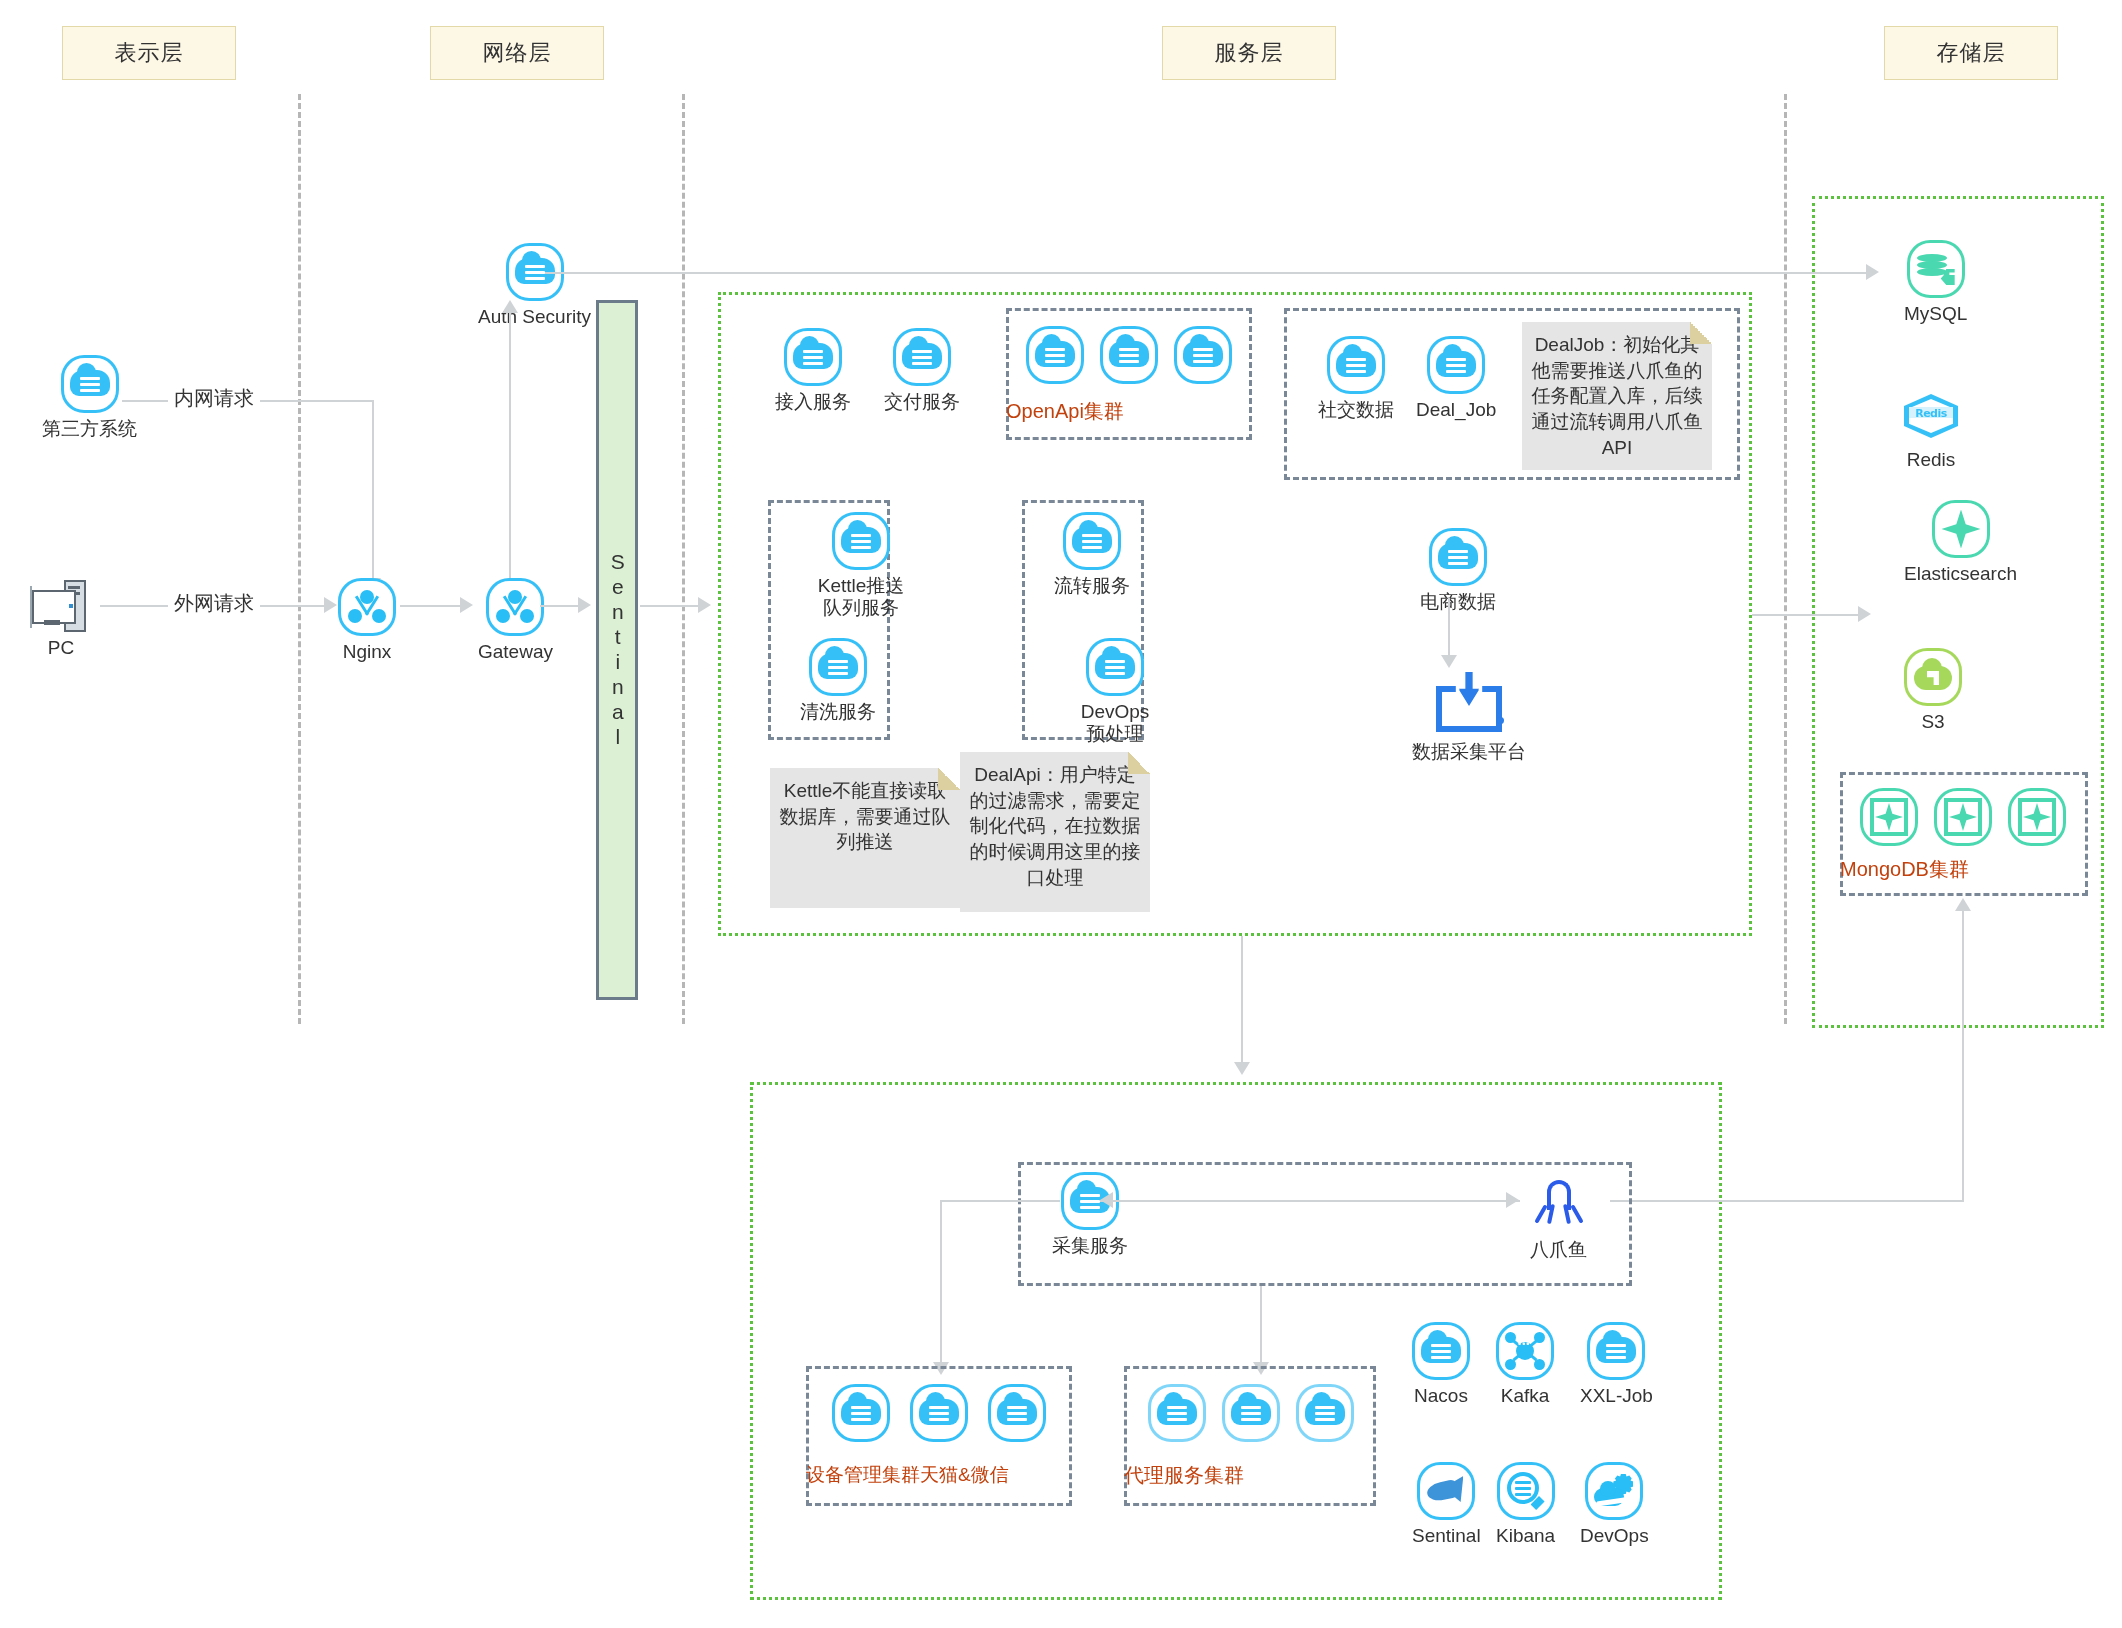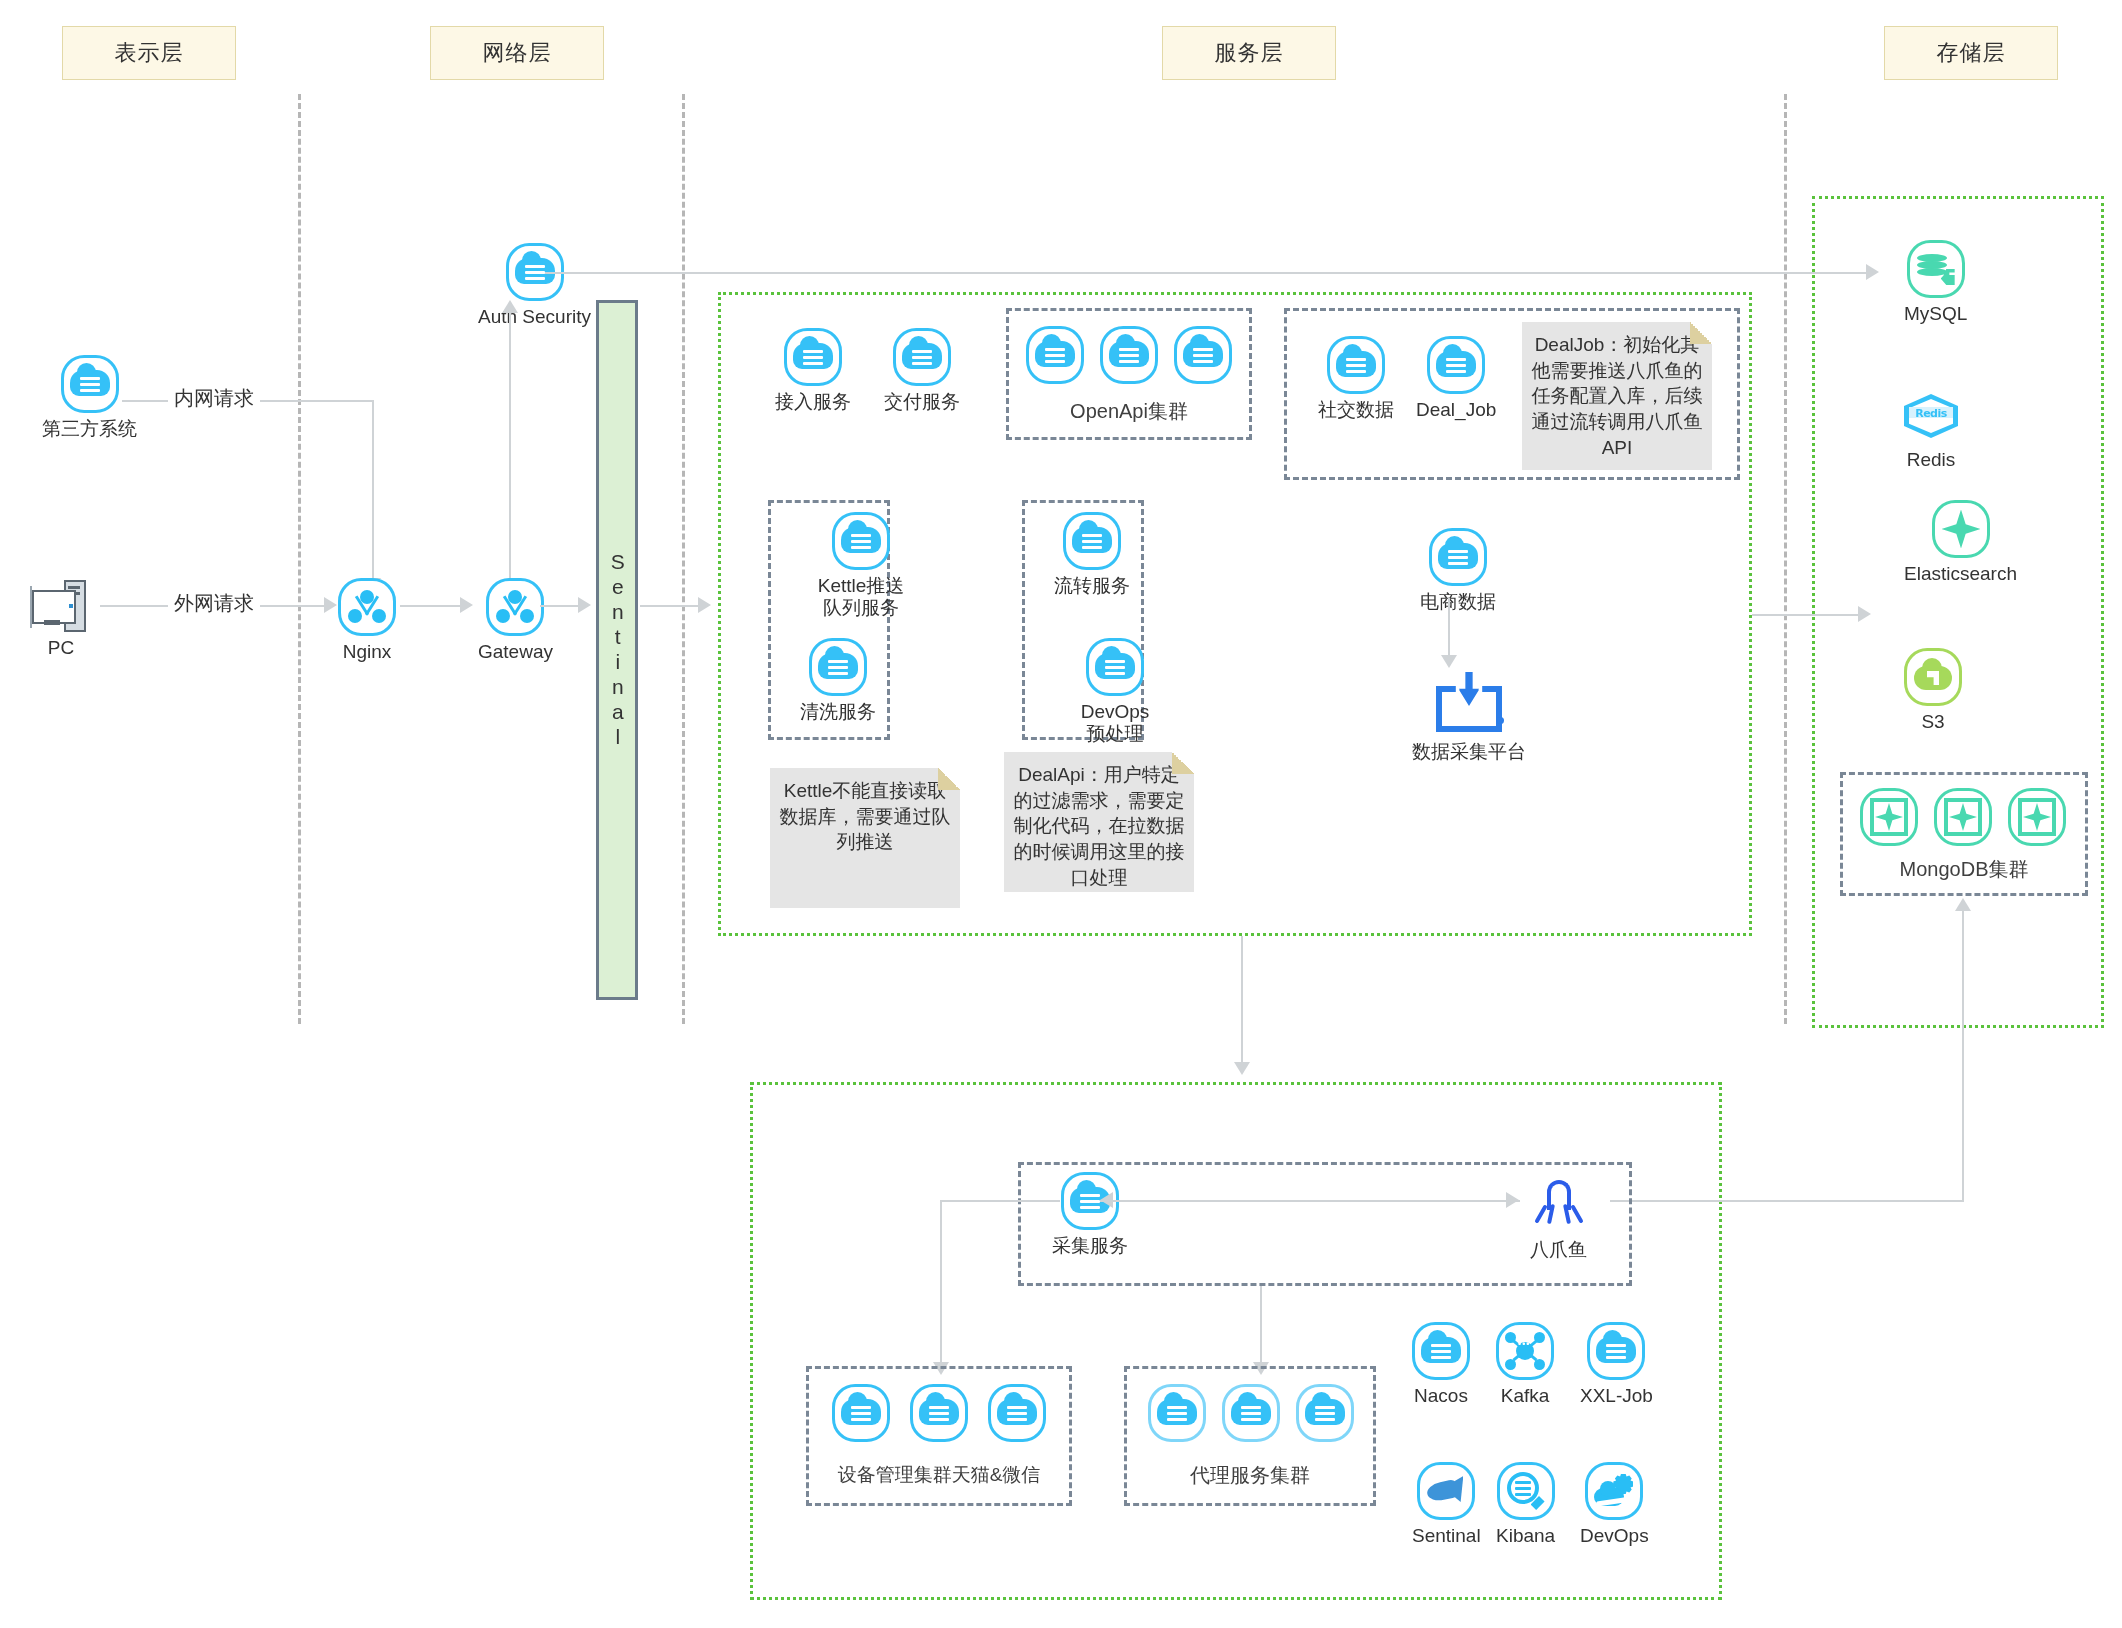--- a/index.html
+++ b/index.html
@@ -178,21 +178,21 @@
   
   .ln{position:absolute;background:#cfd3d6;}
   .ln.h{height:2px;} .ln.v{width:2px;}
   .arw{position:absolute;width:0;height:0;}
   .arw.r{border-left:13px solid #cfd3d6;border-top:8px solid transparent;border-bottom:8px solid transparent;}
   .arw.l{border-right:13px solid #cfd3d6;border-top:8px solid transparent;border-bottom:8px solid transparent;}
   .arw.d{border-top:13px solid #cfd3d6;border-left:8px solid transparent;border-right:8px solid transparent;}
   .arw.u{border-bottom:13px solid #cfd3d6;border-left:8px solid transparent;border-right:8px solid transparent;}
   .edge-label{position:absolute;font-size:20px;color:#333;background:#fff;padding:0 6px;white-space:nowrap;}
 
-  .grp-cap{position:absolute;font-size:20px;color:#404040;white-space:nowrap;text-align:center;}
+  .grp-cap{position:absolute;font-size:20px;color:#c2410c;white-space:nowrap;text-align:left;}
 </style>
 </head>
 <body>
 
 <div id="canvas">
 
   <div class="layer-chip" style="left:62px;top:26px;width:172px;height:52px;">
     <span>表示层</span>
   </div>
   <div class="layer-chip" style="left:430px;top:26px;width:172px;height:52px;">
@@ -466,21 +466,21 @@
       <span>DevOps</span><br>
       <span>预处理</span>
     </div>
   </div>
 
   <div class="note" style="left:770px;top:768px;width:190px;height:140px;">
     <div class="fold"></div>
     <span>Kettle不能直接读取数据库，需要通过队列推送</span>
   </div>
 
-  <div class="note" style="left:1004px;top:752px;width:190px;height:140px;">
+  <div class="note" style="left:960px;top:752px;width:190px;height:160px;">
     <div class="fold"></div>
     <span>DealApi：用户特定的过滤需求，需要定制化代码，在拉数据的时候调用这里的接口处理</span>
   </div>
 
   <div class="node" style="left:1420px;top:528px;">
     <div class="sq">
       <div class="cloudsrv">
           <div class="cloud"></div>
           <div class="bars">
             <i></i>

